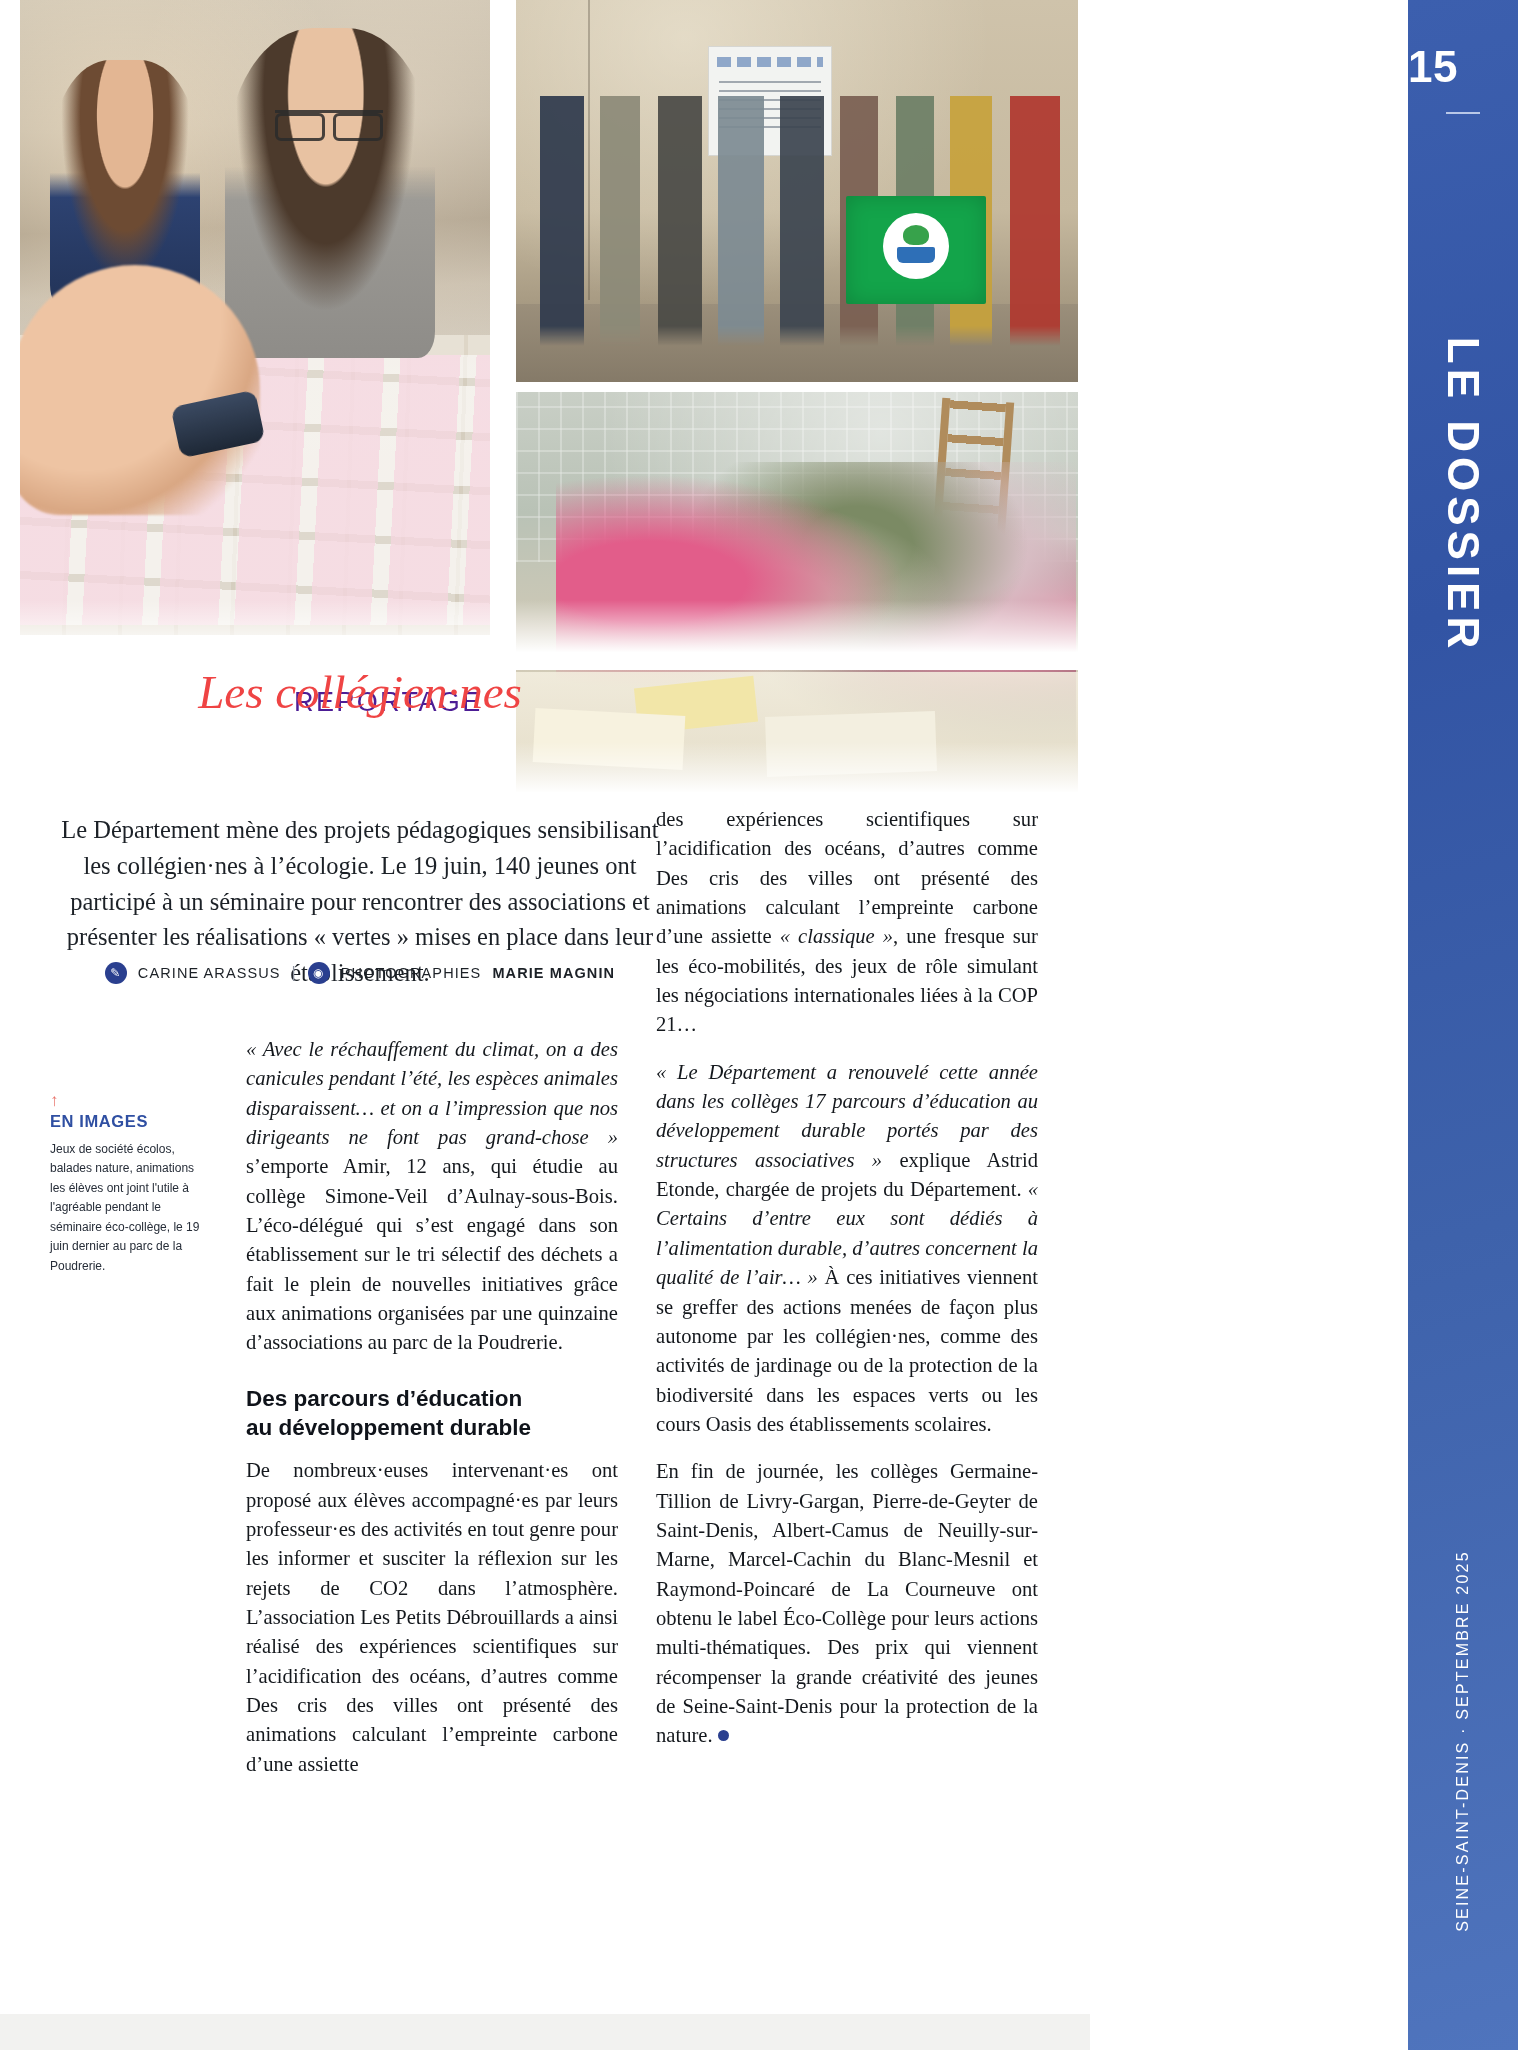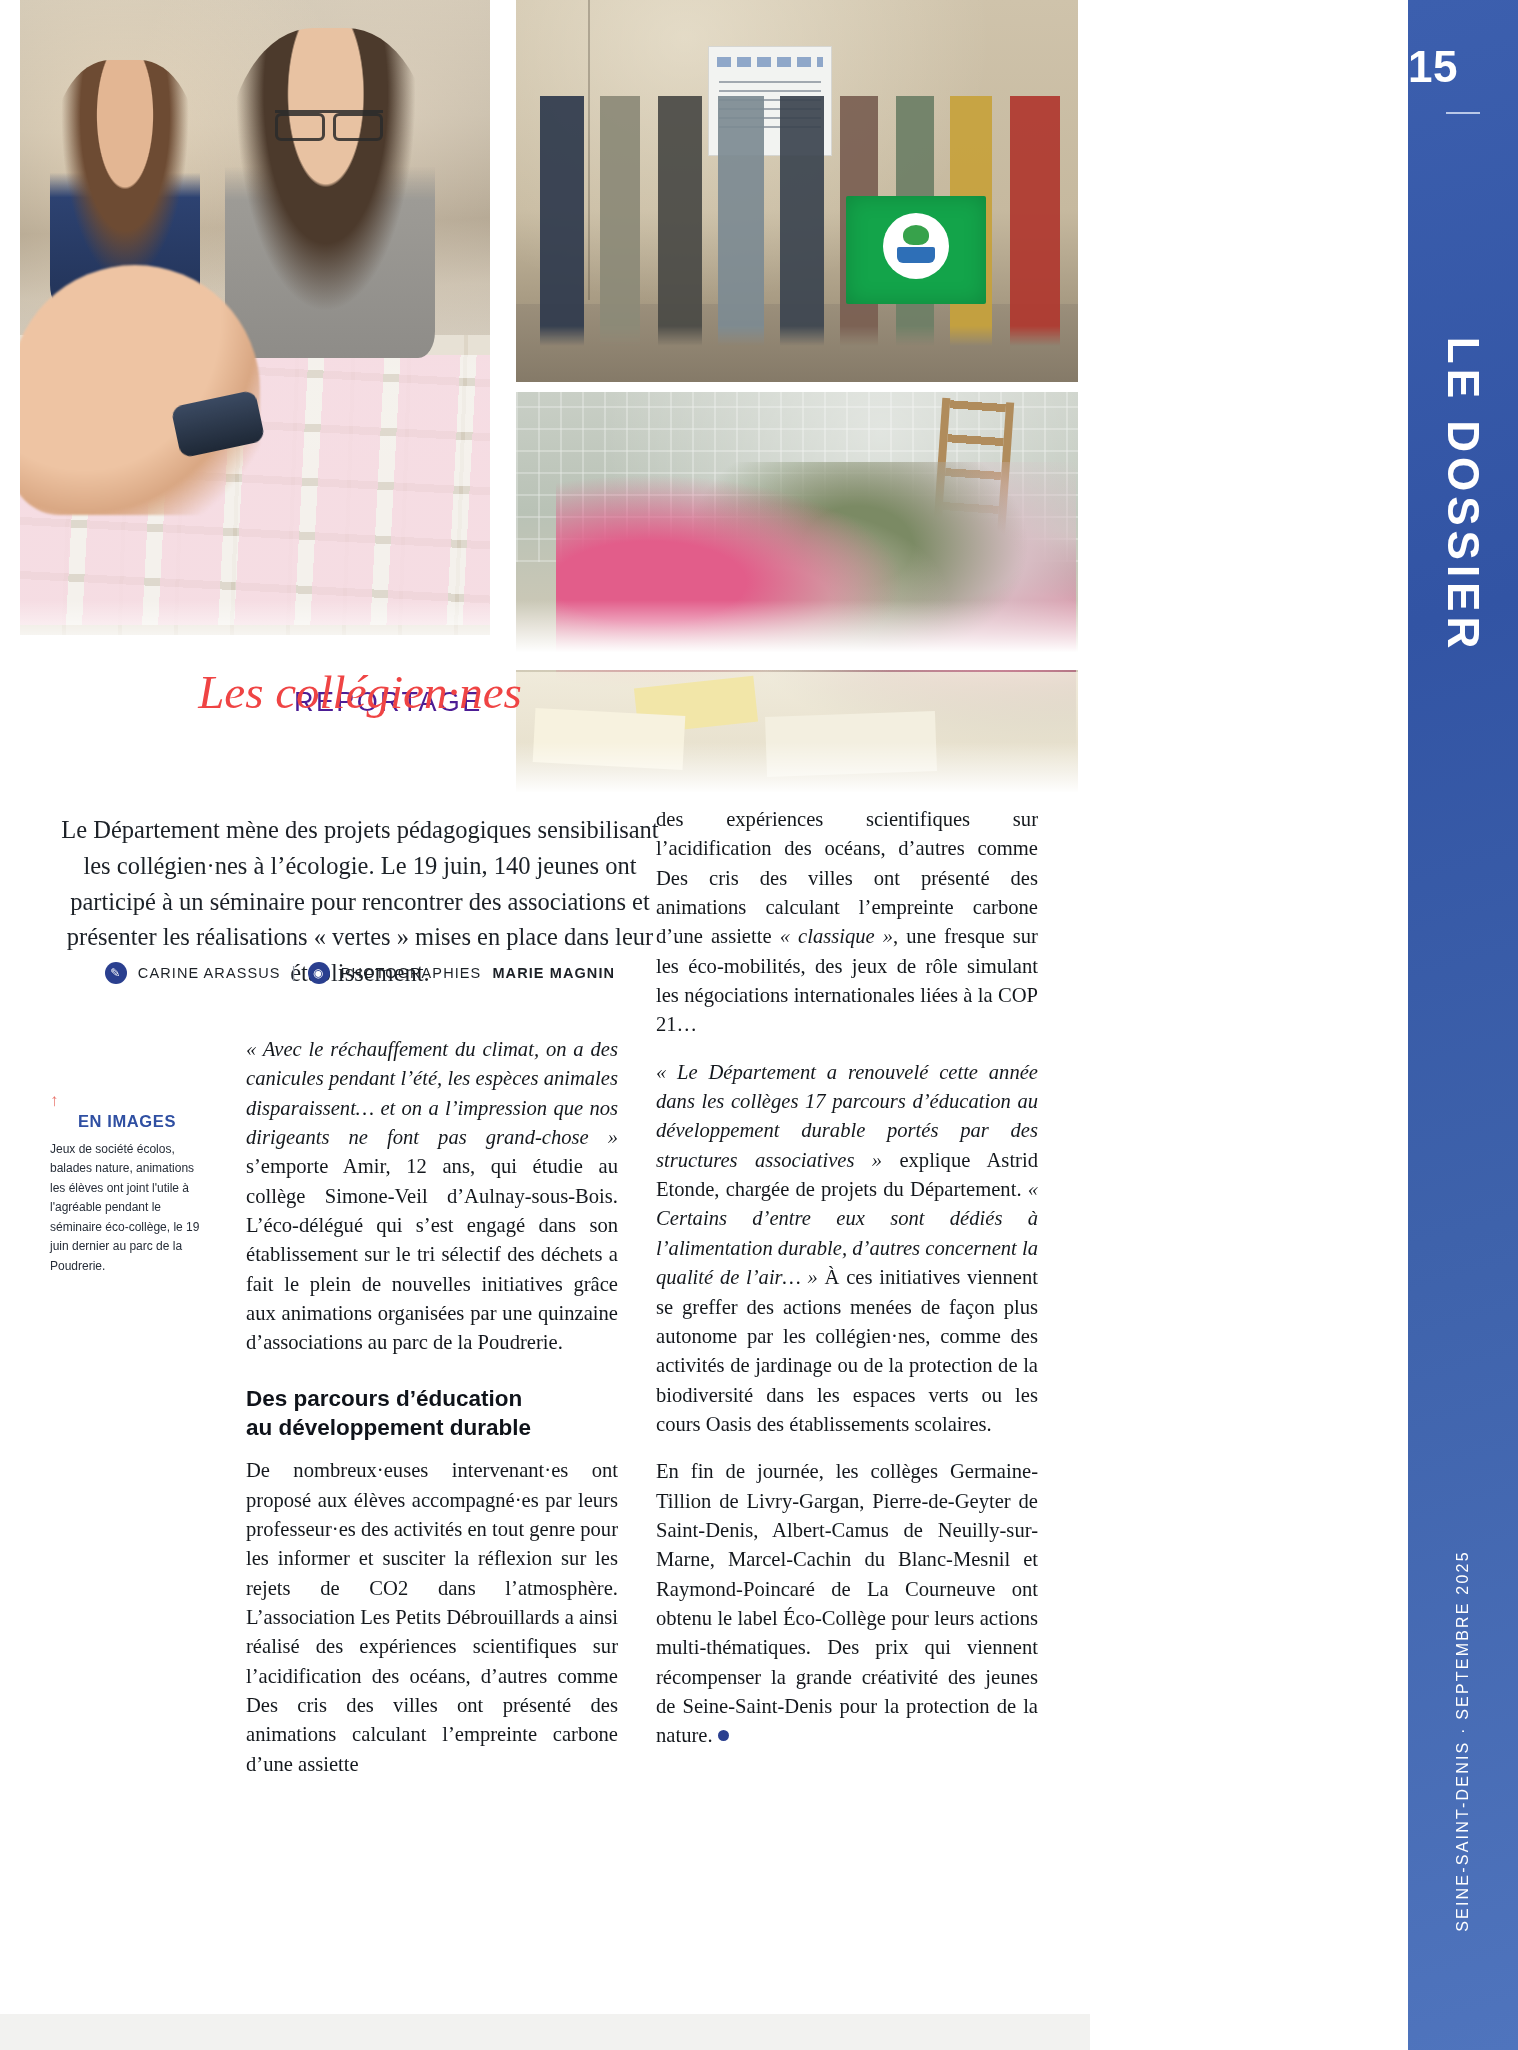--- a/index.html
+++ b/index.html
@@ -336,21 +336,20 @@
     font-size: 17px;
     line-height: 1;
     margin-bottom: 3px;
   }
   .col-left-note .en-images {
     color: #2f4fa2;
     font-weight: 700;
     font-size: 16.5px;
     letter-spacing: .6px;
     margin-bottom: 9px;
-    margin-left: 28px;
   }
   .col-left-note p {
     margin: 0;
     font-size: 12px;
     line-height: 1.62;
     color: #262d38;
   }
 
   .col {
     position: absolute;

